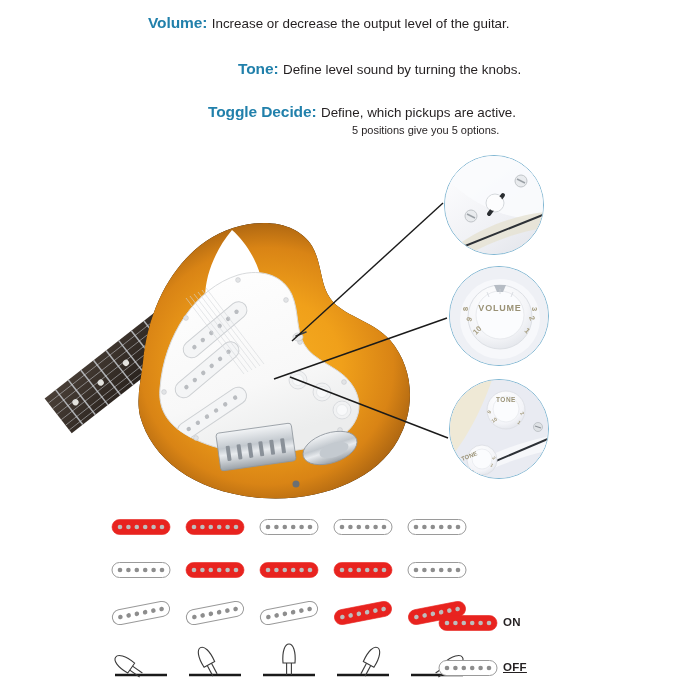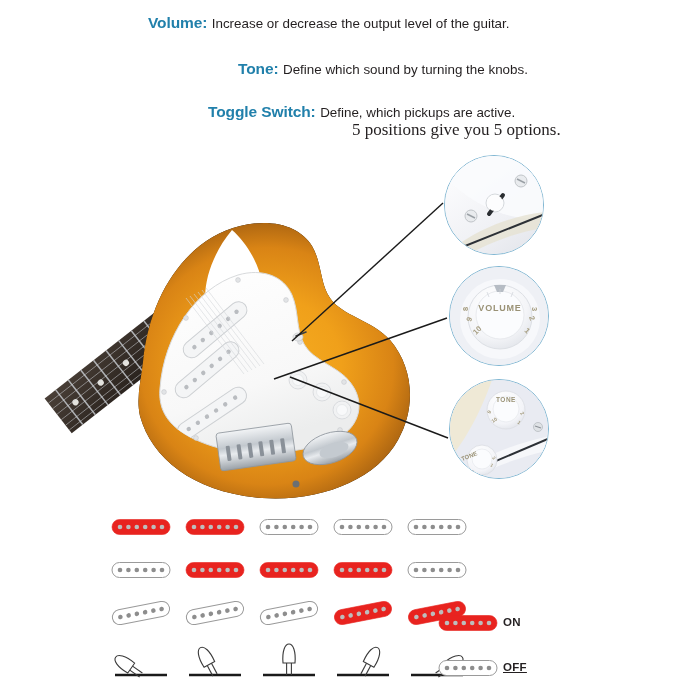--- a/index.html
+++ b/index.html
@@ -31,21 +31,21 @@
     letter-spacing: -0.1px;
   }
   .legend-row .txt {
     color: #231f20;
     font-size: 13.4px;
   }
   .row-volume { position: absolute; left: 148px; top: 7px; }
   .row-tone   { position: absolute; left: 238px; top: 53px; }
   .row-toggle { position: absolute; left: 208px; top: 96px; }
   .row-toggle2{ position: absolute; left: 352px; top: 113px; }
-  .row-toggle2 .txt { font-size: 17px; font-family: Liberation Serif, serif; }
+  .row-toggle2 .txt { font-size: 11px; }
 
   
   #guitar-wrap {
     position: absolute;
     left: 0px; top: 130px;
     width: 430px; height: 375px;
   }
   #guitar-svg { display:block; }
 
   
@@ -75,24 +75,24 @@
 
 <div id="page">
 
   <div class="legend-lines">
     <div class="legend-row row-volume">
       <span class="lbl">Volume:</span>
       <span class="txt">Increase or decrease the output level of the guitar.</span>
     </div>
     <div class="legend-row row-tone">
       <span class="lbl">Tone:</span>
-      <span class="txt">Define which sound by turning the knobs.</span>
+      <span class="txt">Define level sound by turning the knobs.</span>
     </div>
     <div class="legend-row row-toggle">
-      <span class="lbl">Toggle Switch:</span>
+      <span class="lbl">Toggle Decide:</span>
       <span class="txt">Define, which pickups are active.</span>
     </div>
     <div class="legend-row row-toggle2">
       <span class="txt">5 positions give you 5 options.</span>
     </div>
   </div>
 
   <div id="guitar-wrap">
     <svg id="guitar-svg" width="430" height="375" viewBox="0 0 430 375" xmlns="http://www.w3.org/2000/svg">
       <defs>

